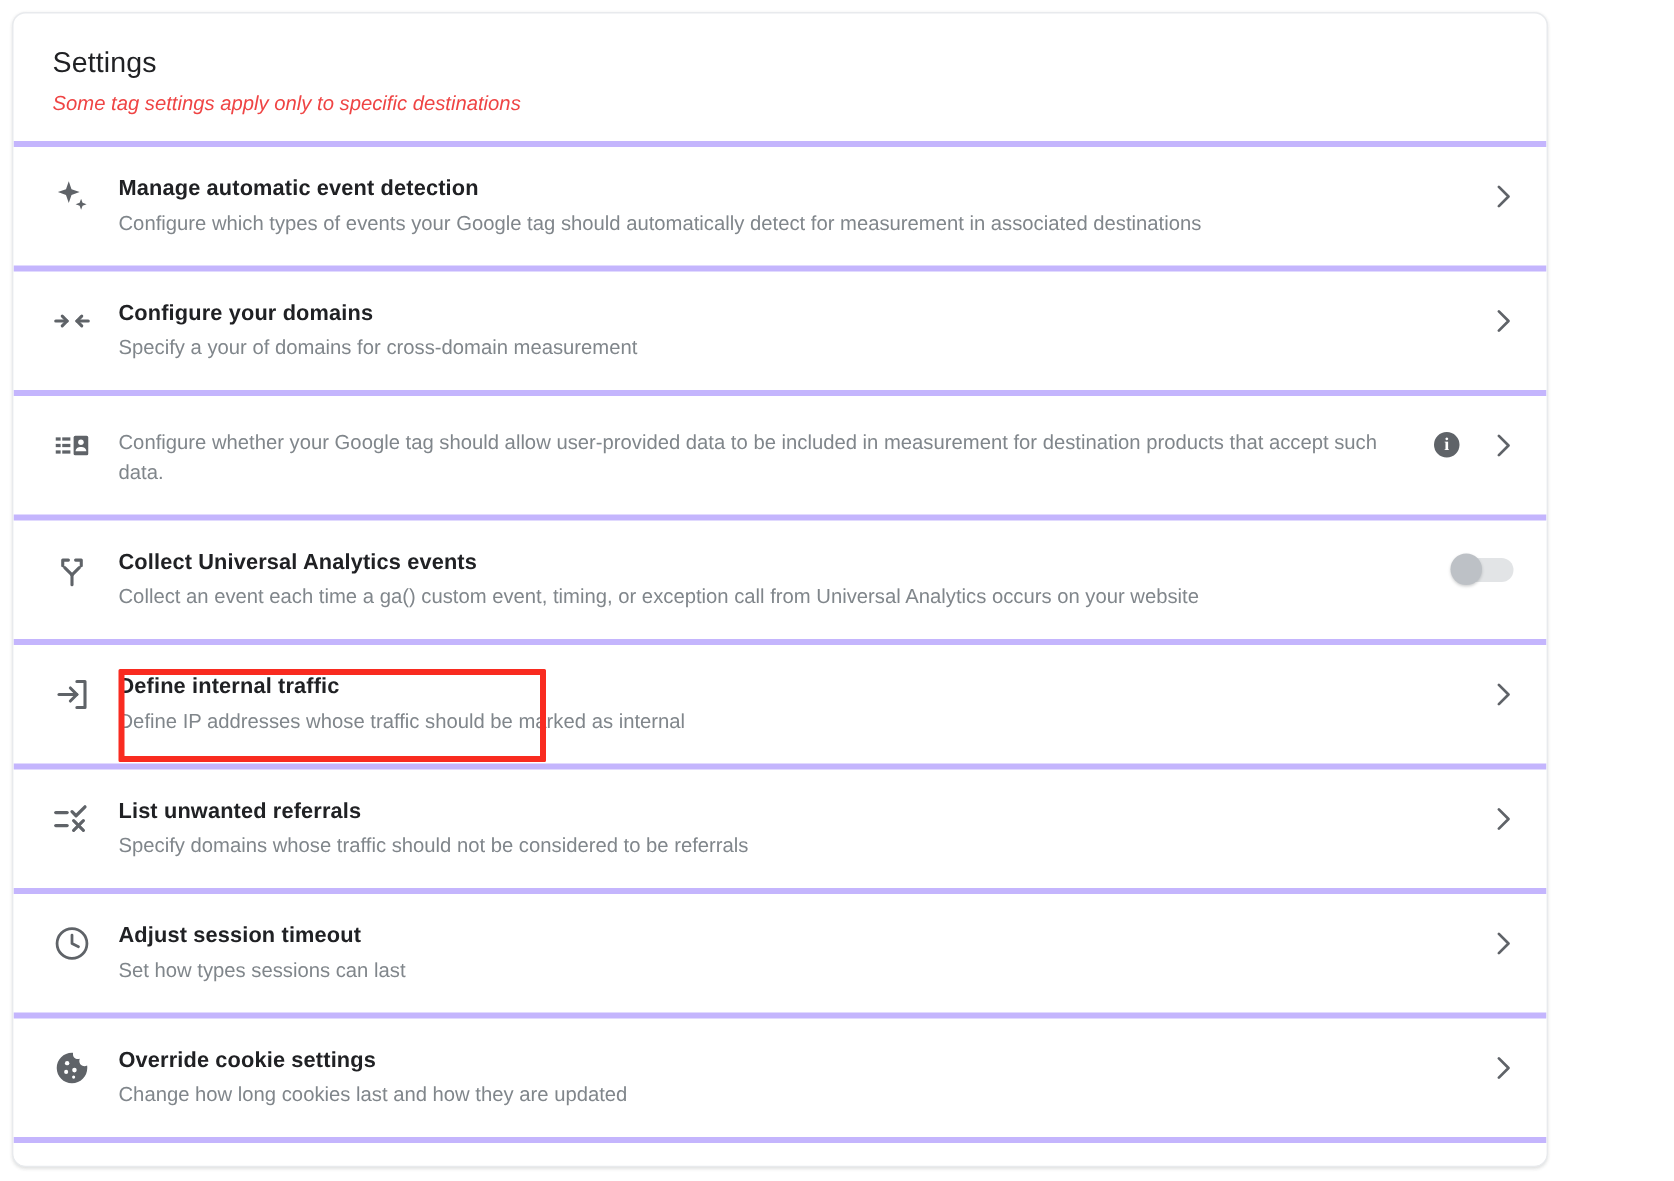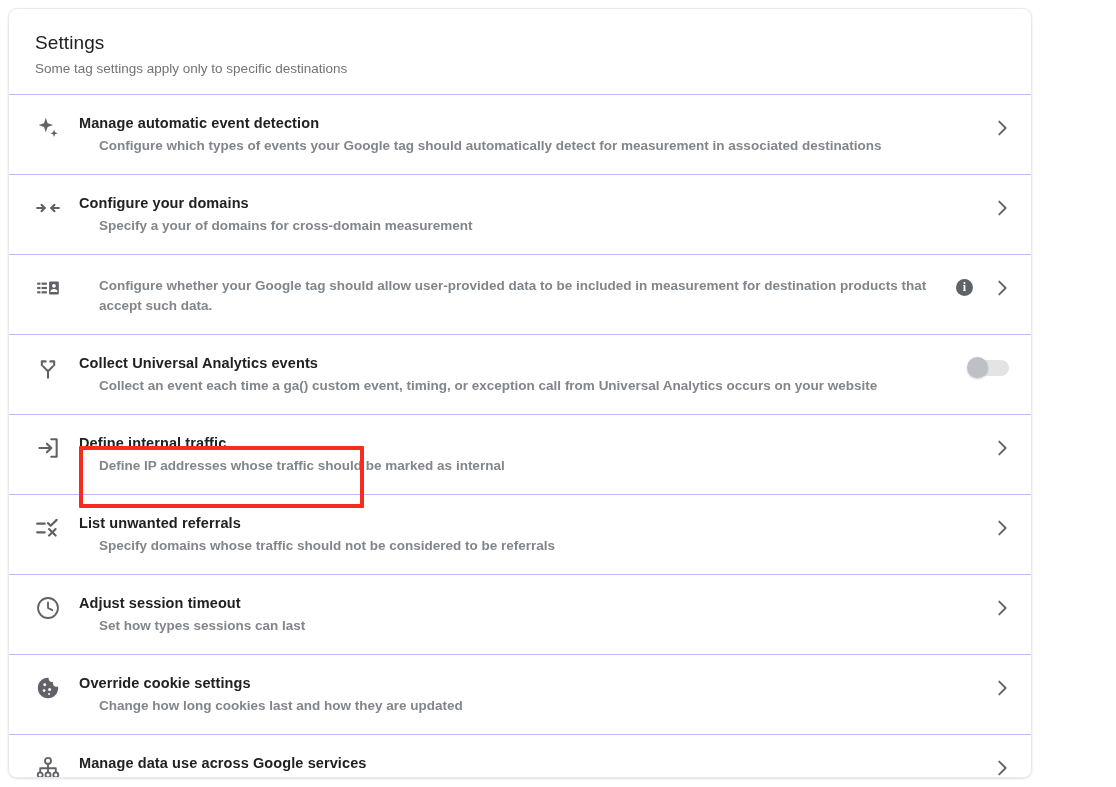--- a/index.html
+++ b/index.html
@@ -43,32 +43,33 @@
     font-size: 19px;
     font-weight: 400;
     color: #202124;
     line-height: 24px;
     letter-spacing: 0.1px;
   }
   .card-subtitle {
     margin-top: 4px;
     font-size: 13.5px;
     font-weight: 400;
-    color: #737373;
+    color: #ef4444;
     line-height: 19px;
+    font-style: italic;
   }
 
   
   .rows { display: block; }
 
   .row {
     position: relative;
     display: flex;
     align-items: flex-start;
-    border-top: 1px solid #c4b5fd;
+    border-top: 4px solid #c4b5fd;
     padding: 18px 18px 18px 26px;
     min-height: 68px;
     background: #ffffff;
     cursor: pointer;
   }
 
   .row-icon {
     flex: 0 0 44px;
     width: 44px;
     display: flex;
@@ -87,24 +88,23 @@
   .row-title {
     font-size: 14.5px;
     font-weight: 700;
     color: #202124;
     line-height: 20px;
     letter-spacing: 0.1px;
   }
   .row-desc {
     margin-top: 3px;
     font-size: 13.5px;
-    font-weight: 700;
+    font-weight: 400;
     color: #80868b;
     line-height: 20px;
-    margin-left: 20px;
   }
 
   .row-aside {
     flex: 0 0 auto;
     display: flex;
     align-items: center;
     gap: 18px;
     padding-top: 3px;
     min-height: 26px;
   }

